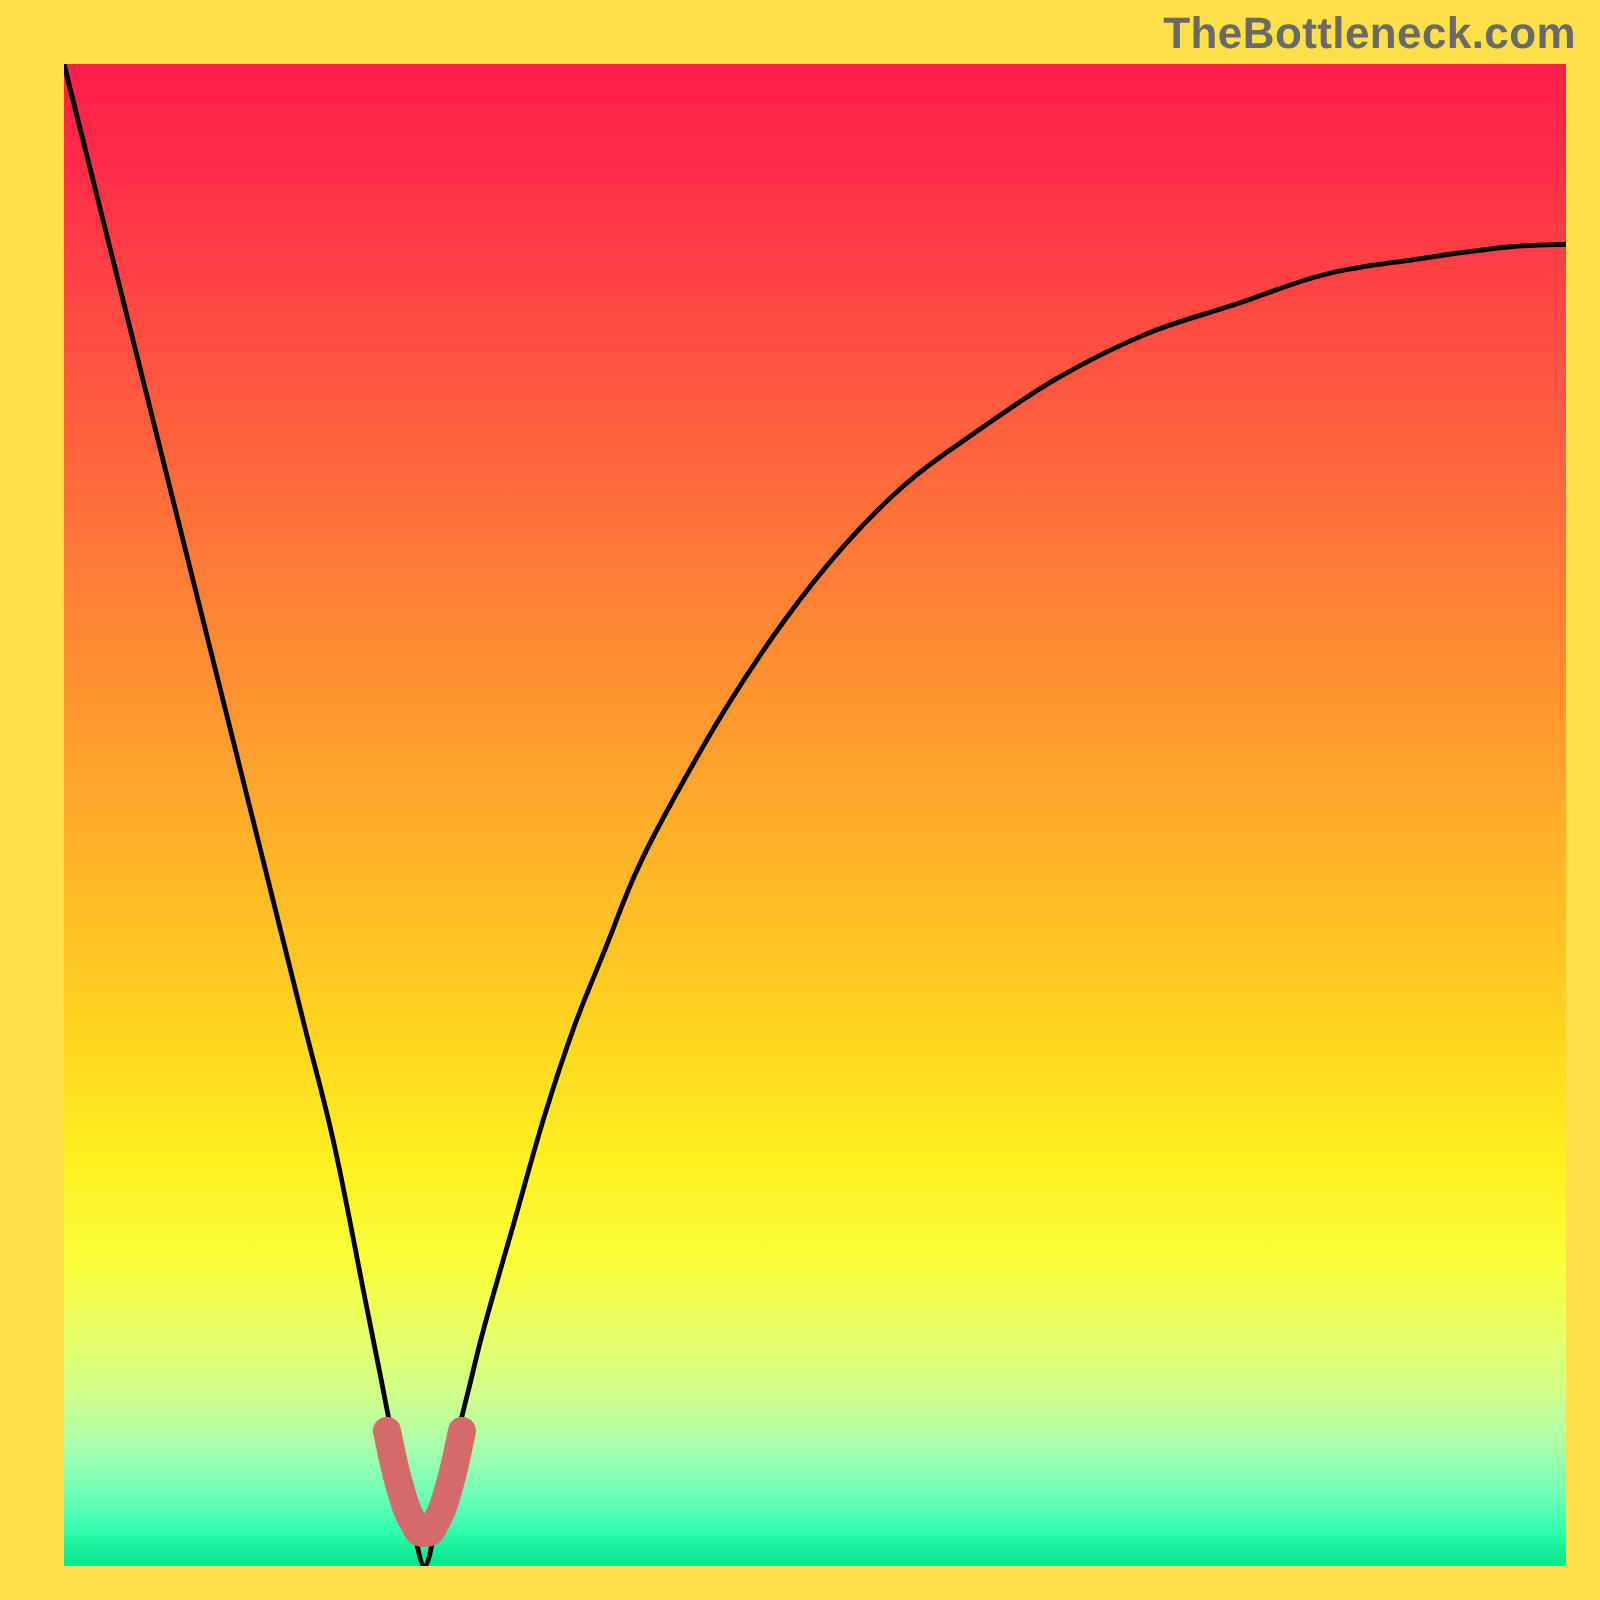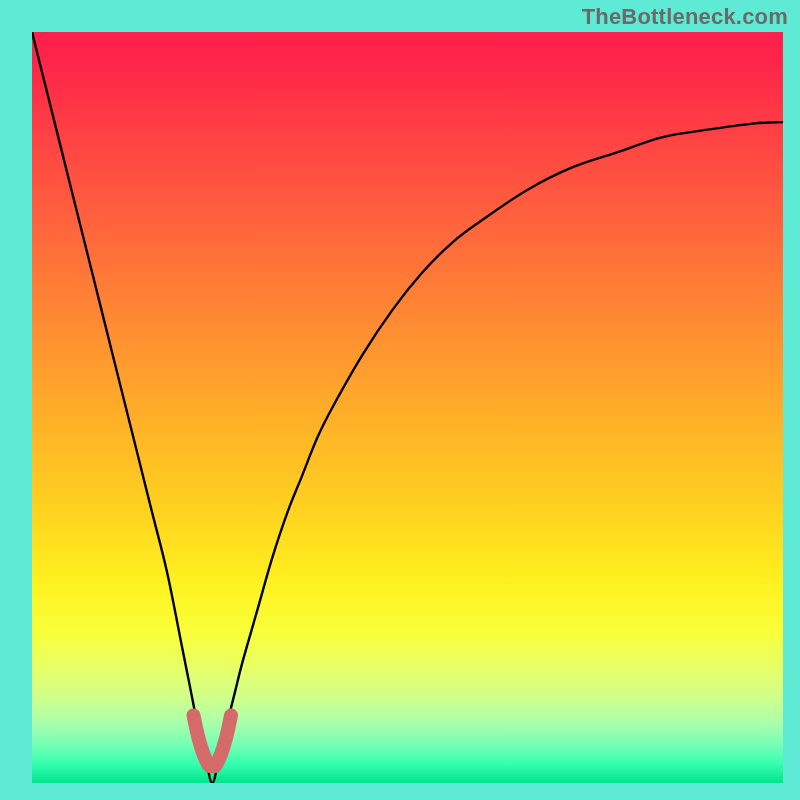--- a/index.html
+++ b/index.html
@@ -9,21 +9,21 @@
     height: 800px;
     background: #000;
     overflow: hidden;
   }
   .frame {
     position: absolute;
     left: 0;
     top: 0;
     width: 800px;
     height: 800px;
-    background: #5eead4;
+    background: #fde047;
   }
   .plot {
     position: absolute;
     left: 32px;
     top: 32px;
     width: 751px;
     height: 751px;
     overflow: hidden;
   }
   .watermark {

